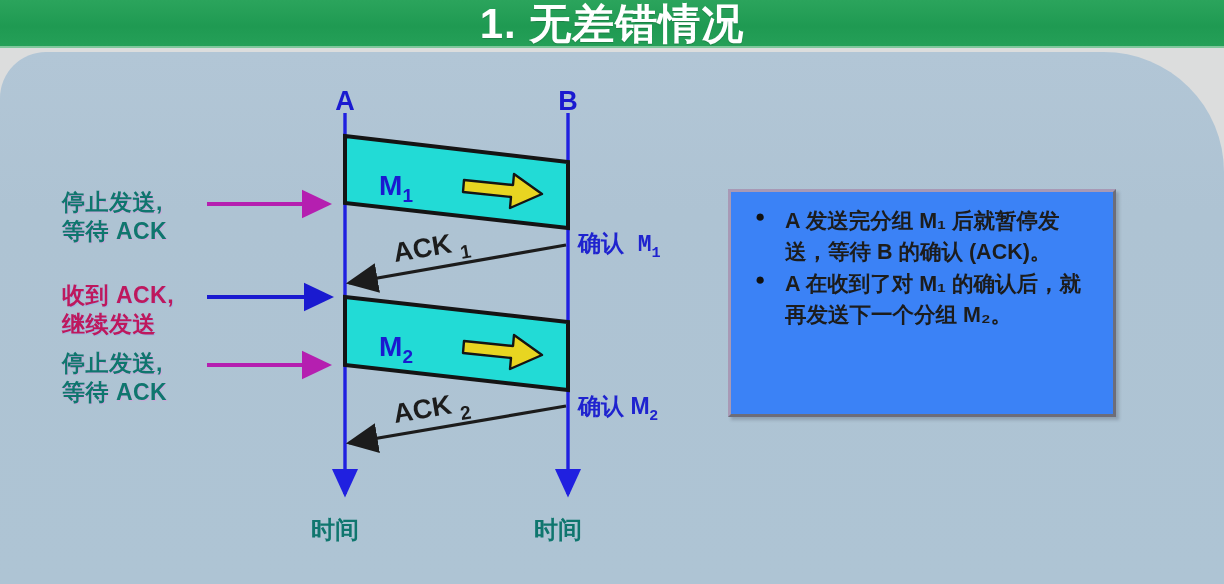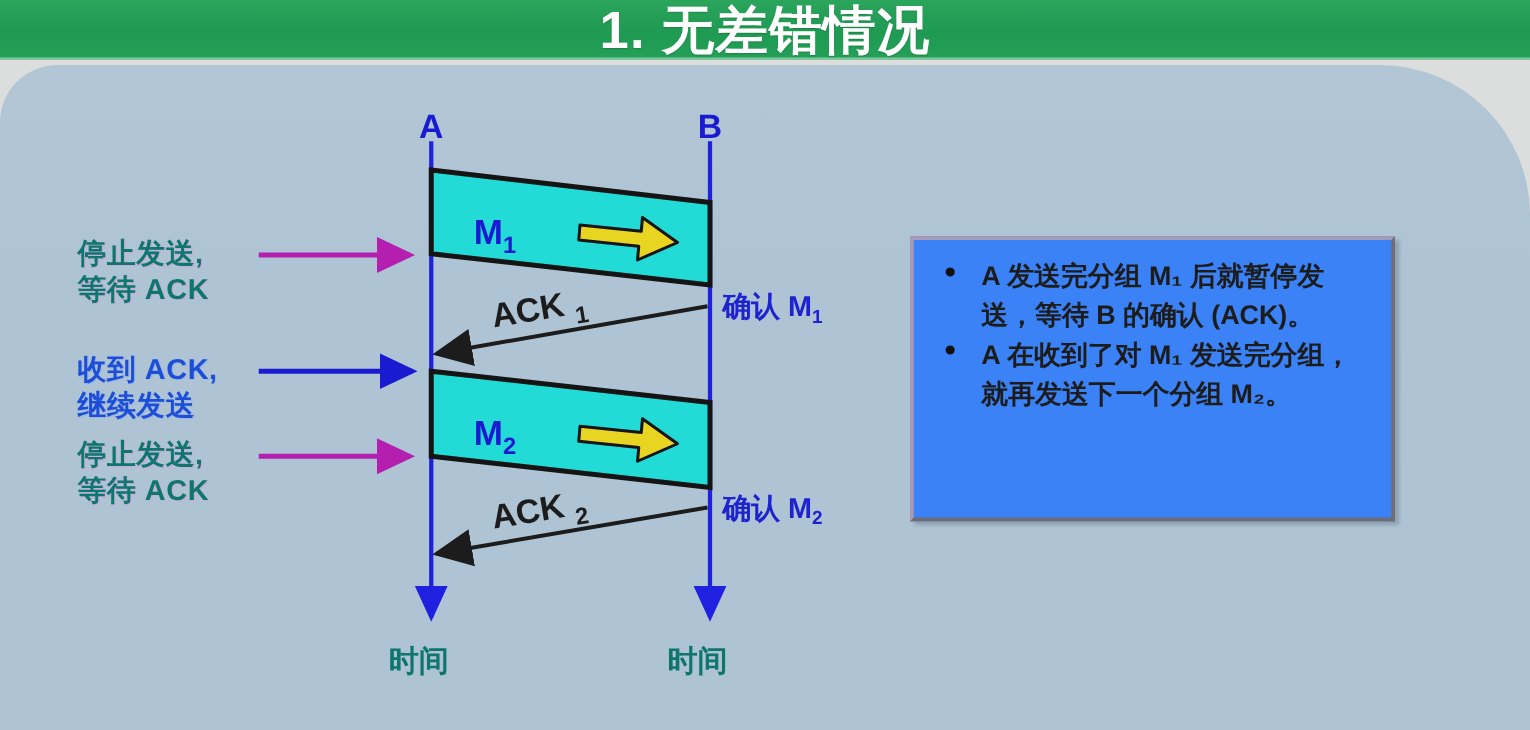--- a/index.html
+++ b/index.html
@@ -68,21 +68,21 @@
     position: absolute;
     white-space: nowrap;
     line-height: 1.25;
     font-weight: bold;
   }
   .side-label {
     font-size: 23px;
     letter-spacing: 0.5px;
   }
   .magenta { color: #0f766e; text-shadow: 1px 1px 0 rgba(255,120,230,0.35); }
-  .blue    { color: #1d4ed8; text-shadow: 1px 1px 0 rgba(120,160,255,0.30); }
+  .blue    { color: #be185d; text-shadow: 1px 1px 0 rgba(120,160,255,0.30); }
   .confirm-label {
     font-size: 23px;
     font-weight: bold;
     color: #1f23cf;
   }
   .time-label {
     font-size: 24px;
     font-weight: bold;
     color: #0f766e;
   }
@@ -188,30 +188,30 @@
   <div class="label-text side-label blue" style="left:62px; top:281px;">
     <div>收到 ACK,</div>
     <div>继续发送</div>
   </div>
 
   <div class="label-text side-label magenta" style="left:62px; top:349px;">
     <div>停止发送,</div>
     <div>等待 ACK</div>
   </div>
 
-  <div class="label-text confirm-label" style="left:578px; top:231px;">
+  <div class="label-text confirm-label" style="left:578px; top:231px;font-family:Liberation Mono, monospace;">
     <span>确认 M</span><span class="sub">1</span>
   </div>
   <div class="label-text confirm-label" style="left:578px; top:392px;">
     <span>确认 M</span><span class="sub">2</span>
   </div>
 
   <div class="label-text time-label" style="left:311px; top:515px;">时间</div>
   <div class="label-text time-label" style="left:534px; top:515px;">时间</div>
 
   <div id="info-box">
     <ul id="info-list">
       <li>A 发送完分组 M₁ 后就暂停发送，等待 B 的确认 (ACK)。</li>
-      <li>A 在收到了对 M₁ 发送完分组，就再发送下一个分组  M₂。</li>
+      <li>A 在收到了对 M₁ 的确认后，就再发送下一个分组  M₂。</li>
     </ul>
   </div>
 
 </div>
 
 </body></html>

